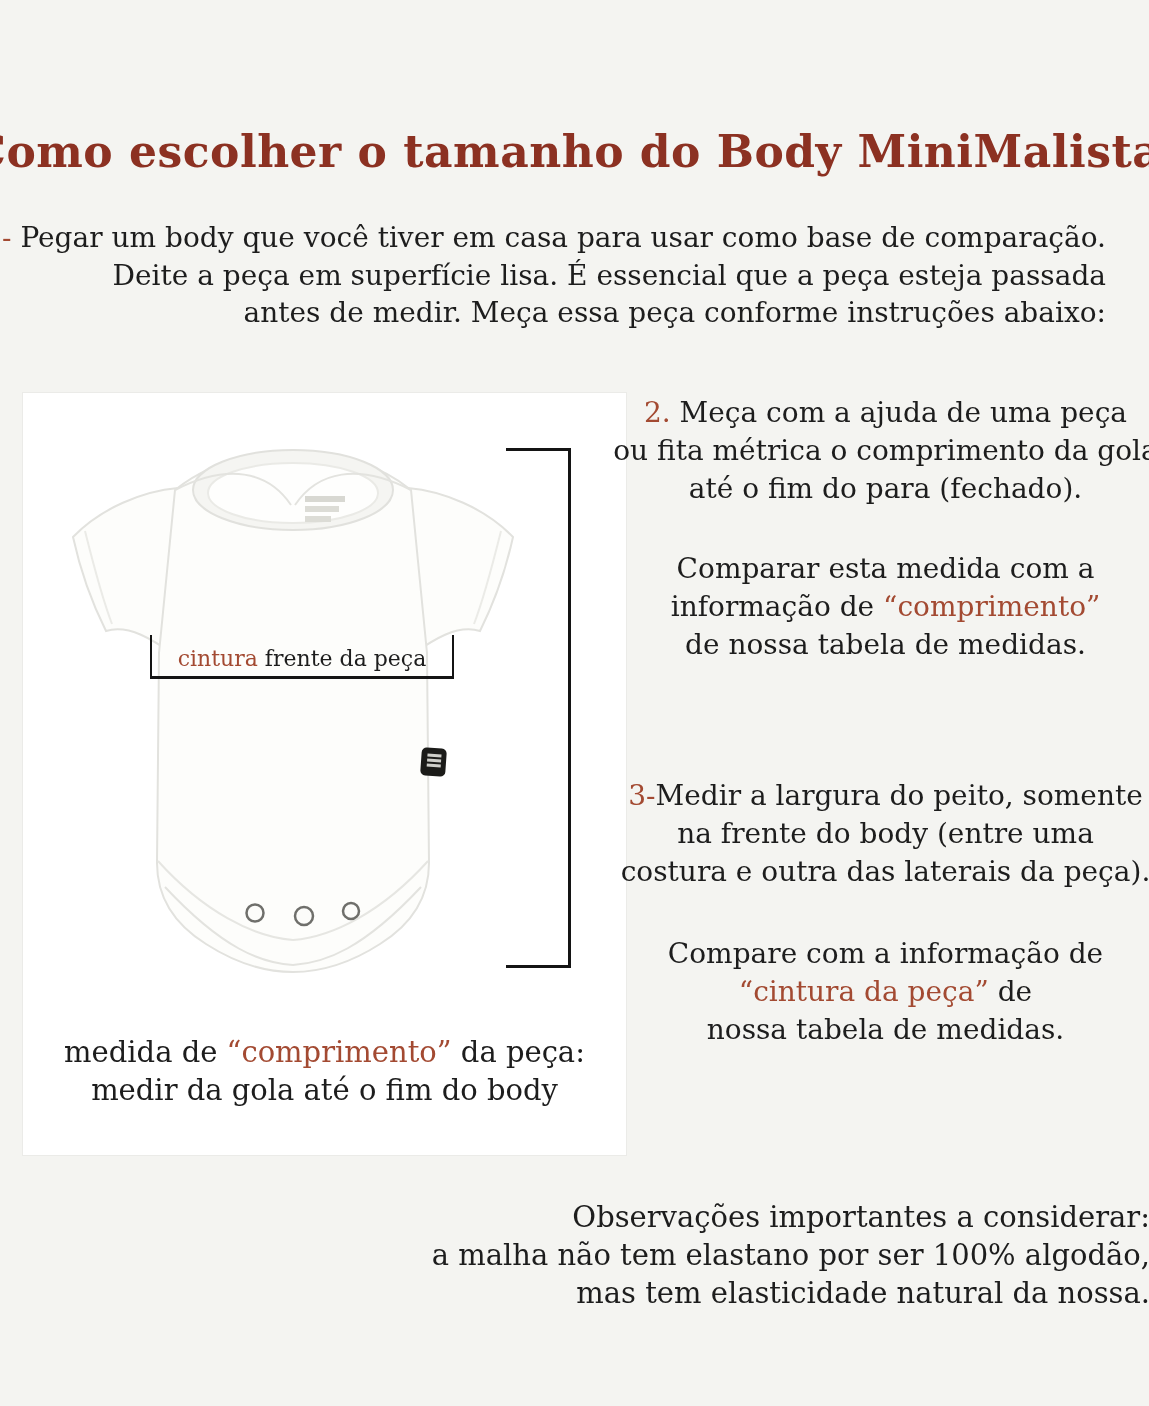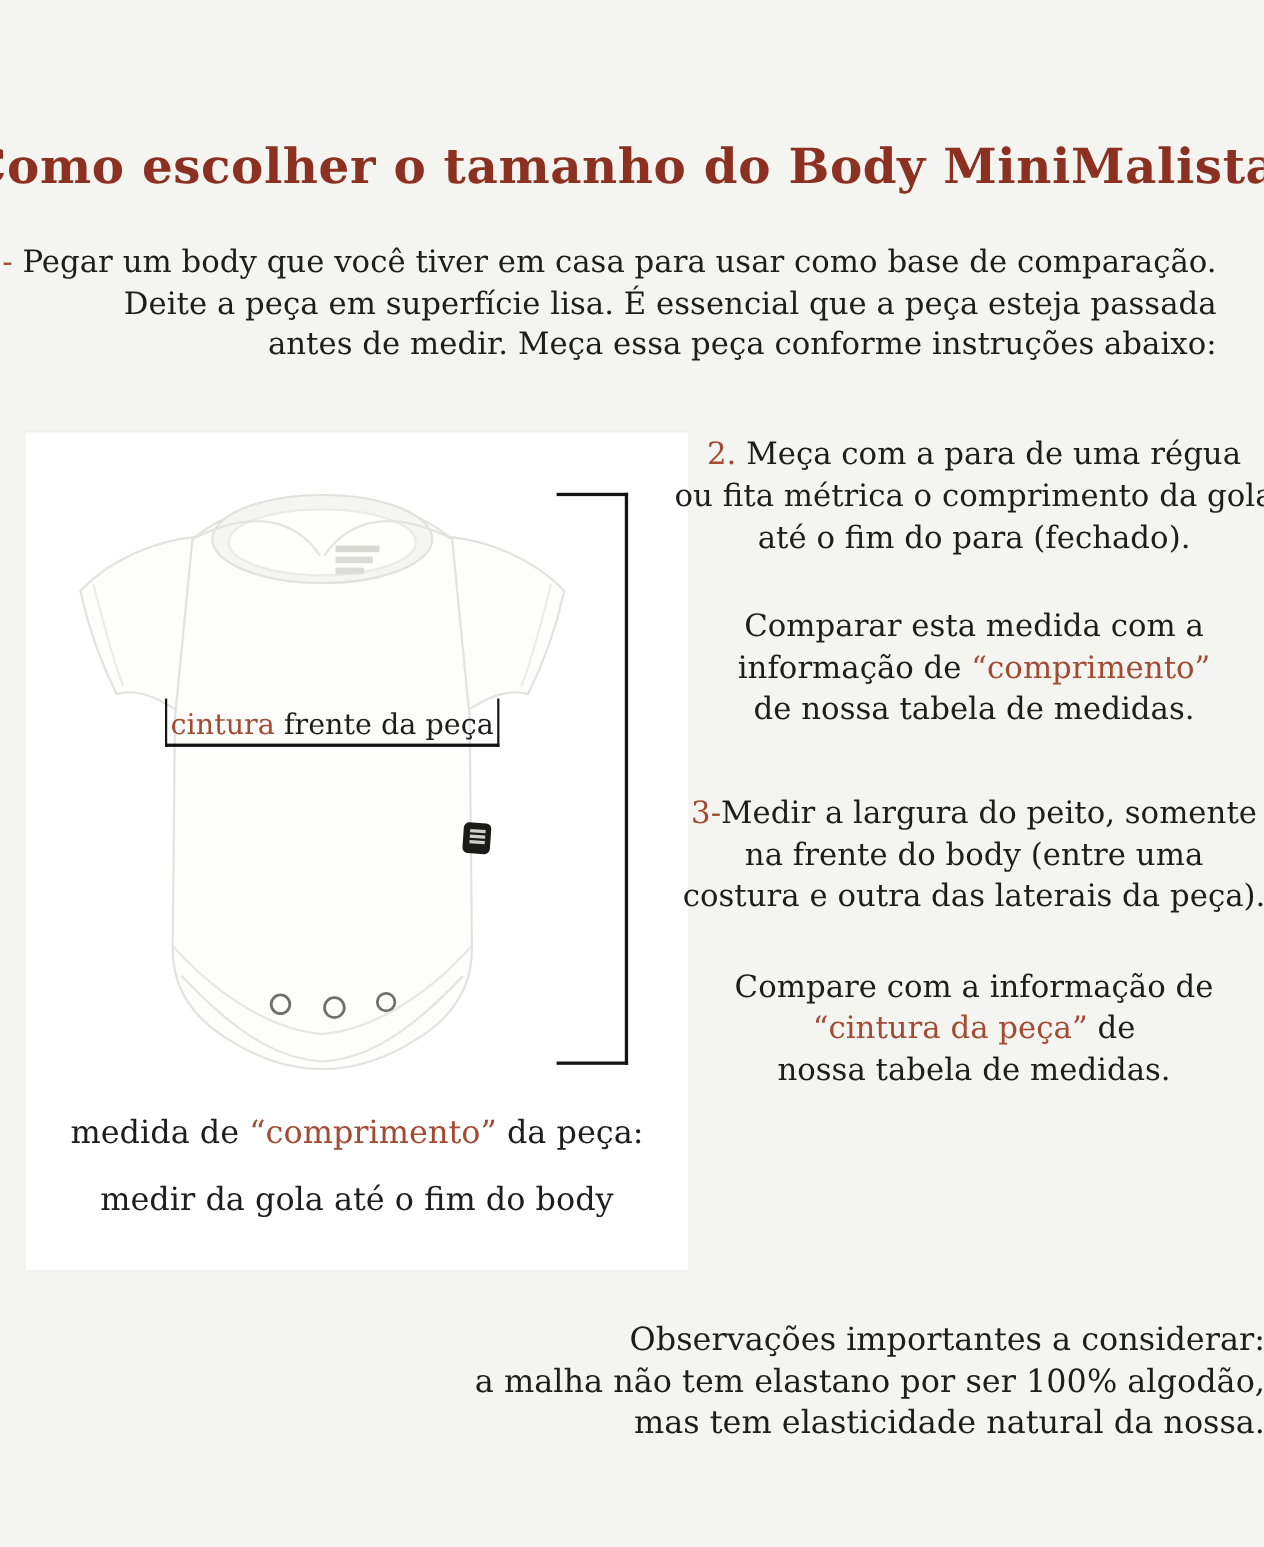--- a/index.html
+++ b/index.html
@@ -38,38 +38,38 @@
     border-right:3px solid #141414;
     border-bottom:3px solid #141414;
   }
 
   .waist-label{
     position:absolute;left:127px;top:242px;width:300px;height:41px;
     border-left:2px solid #141414;
     border-right:2px solid #141414;
     border-bottom:3px solid #141414;
     display:flex;justify-content:center;align-items:flex-end;
-    font-size:26px;line-height:34px;
+    font-size:22px;line-height:34px;
   }
 
   .panel-caption{
     position:absolute;left:0;bottom:46px;width:100%;
     display:flex;flex-direction:column;align-items:center;
-    font-size:29px;line-height:38px;gap:23px;
+    font-size:29px;line-height:38px;
   }
 
   .right-col{
     position:absolute;left:633px;top:392px;width:505px;
     display:flex;flex-direction:column;align-items:center;
     font-size:28px;line-height:38px;
   }
   .rc{display:flex;flex-direction:column;align-items:center;margin:0;}
   .rc.b1{margin-top:2px;}
   .rc.b2{margin-top:42px;}
-  .rc.b3{margin-top:56px;}
+  .rc.b3{margin-top:113px;}
   .rc.b4{margin-top:44px;text-align:right;}
 
   .notes{
     position:absolute;top:1198px;left:40px;width:1110px;
     display:flex;flex-direction:column;align-items:flex-end;
     font-size:29px;line-height:38px;
   }
 </style>
 </head>
 <body>
@@ -137,21 +137,21 @@
 
   <div class="panel-caption">
     <div class="nowrap"><span>medida de </span><span class="accent">“comprimento”</span><span> da peça:</span></div>
     <div class="nowrap">medir da gola até o fim do body</div>
   </div>
 </div>
 
 <div class="right-col">
 
   <p class="rc b1">
-    <span class="nowrap"><span class="accent">2.</span><span> Meça com a para de uma régua</span></span>
+    <span class="nowrap"><span class="accent">2.</span><span> Meça com a ajuda de uma peça</span></span>
     <span class="nowrap">ou fita métrica o comprimento da gola</span>
     <span class="nowrap">até o fim do para (fechado).</span>
   </p>
 
   <p class="rc b2">
     <span class="nowrap">Comparar esta medida com a</span>
     <span class="nowrap"><span>informação de </span><span class="accent">“comprimento”</span></span>
     <span class="nowrap">de nossa tabela de medidas.</span>
   </p>
 

